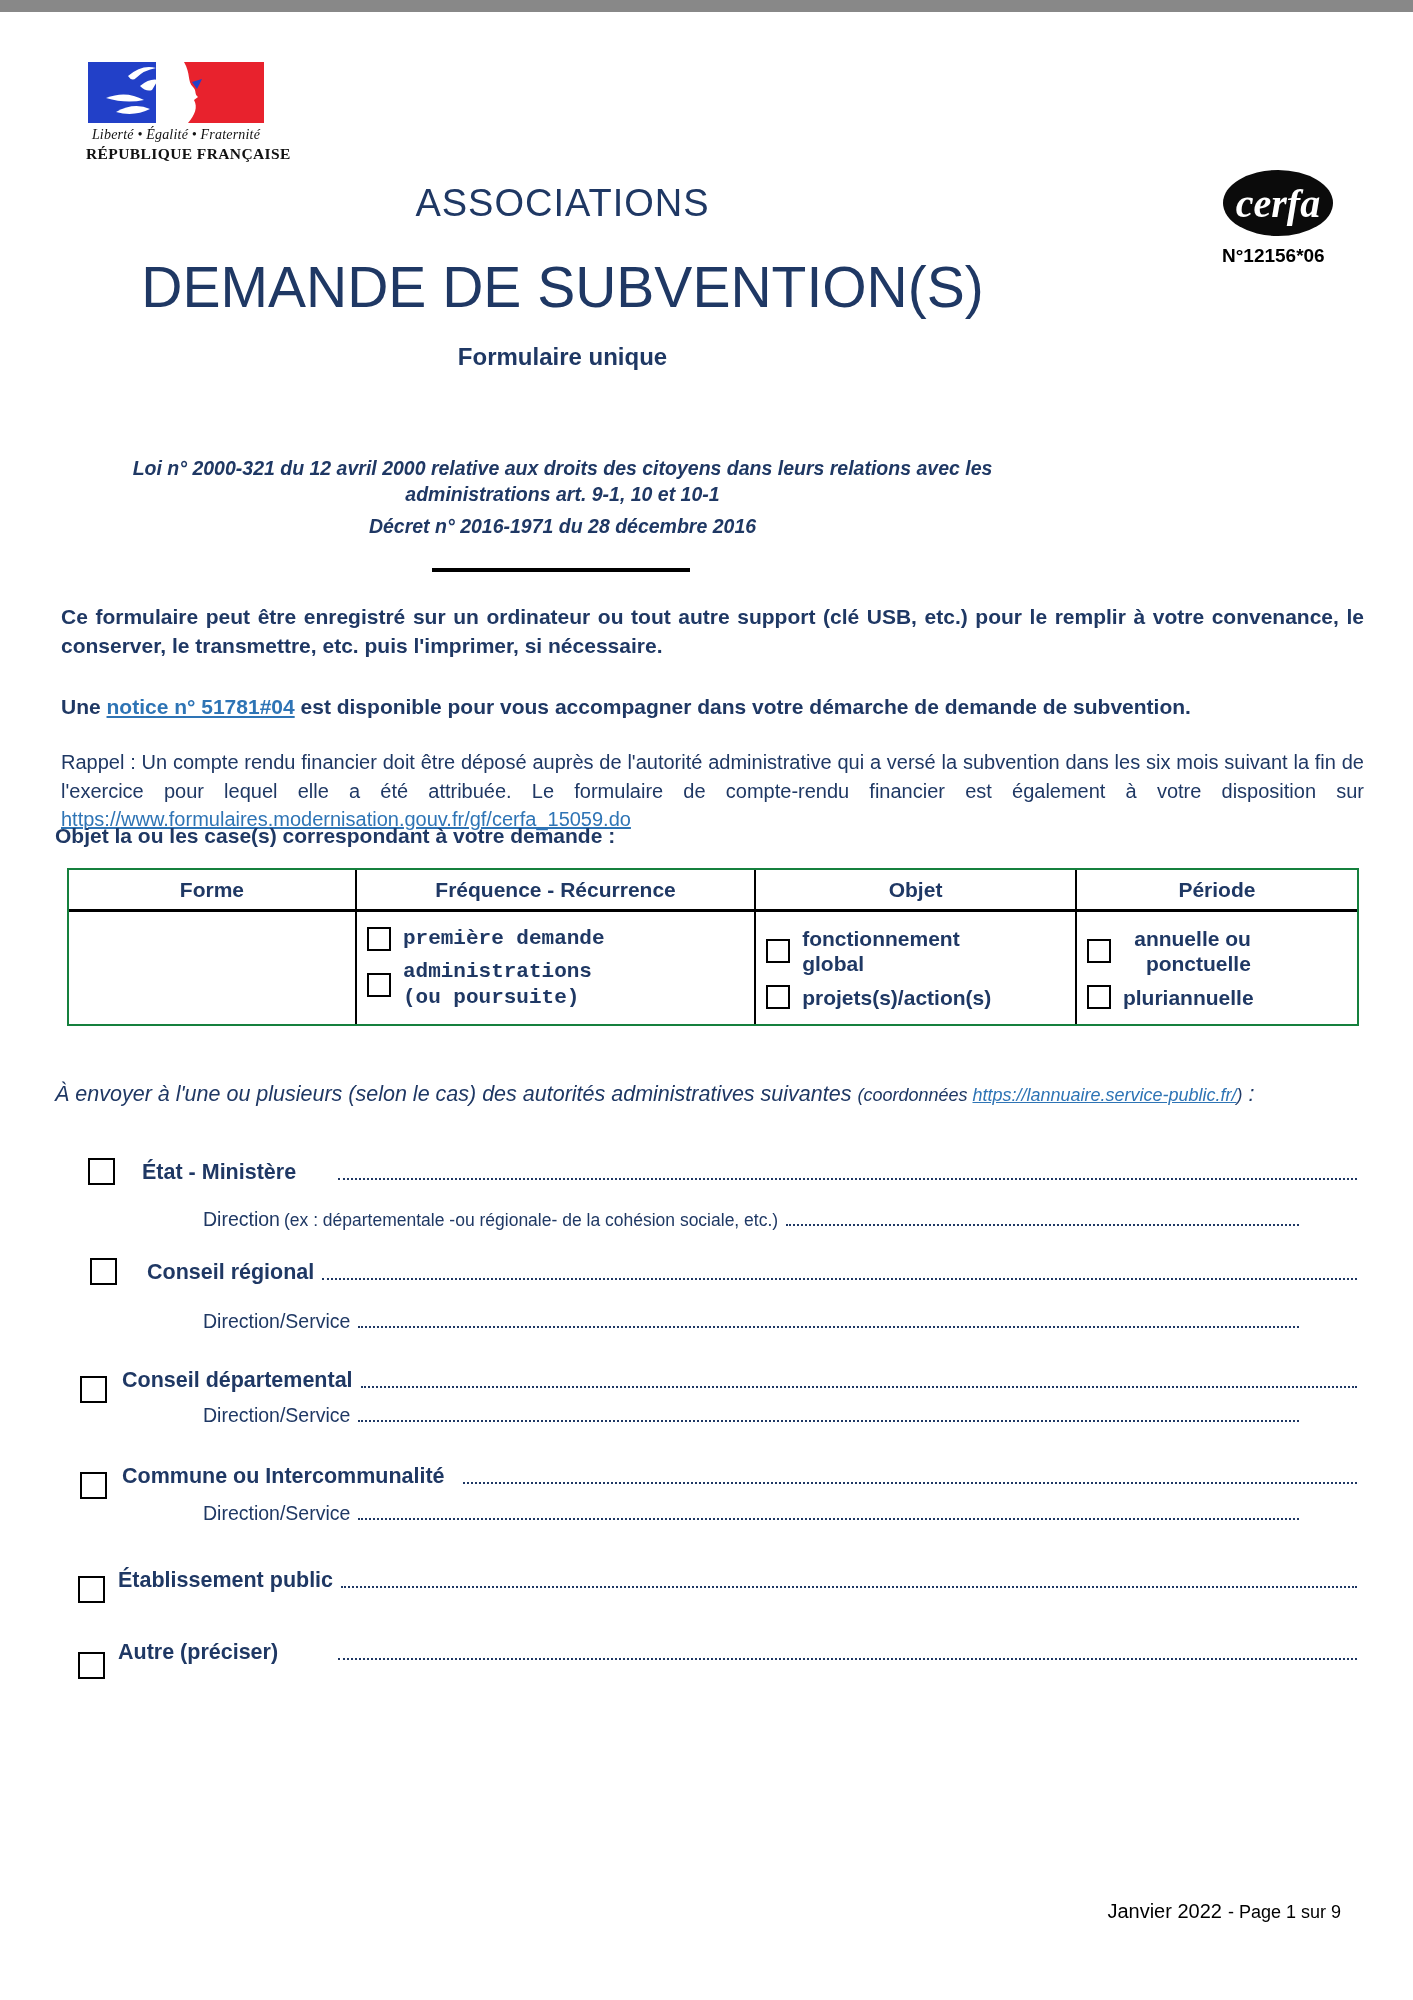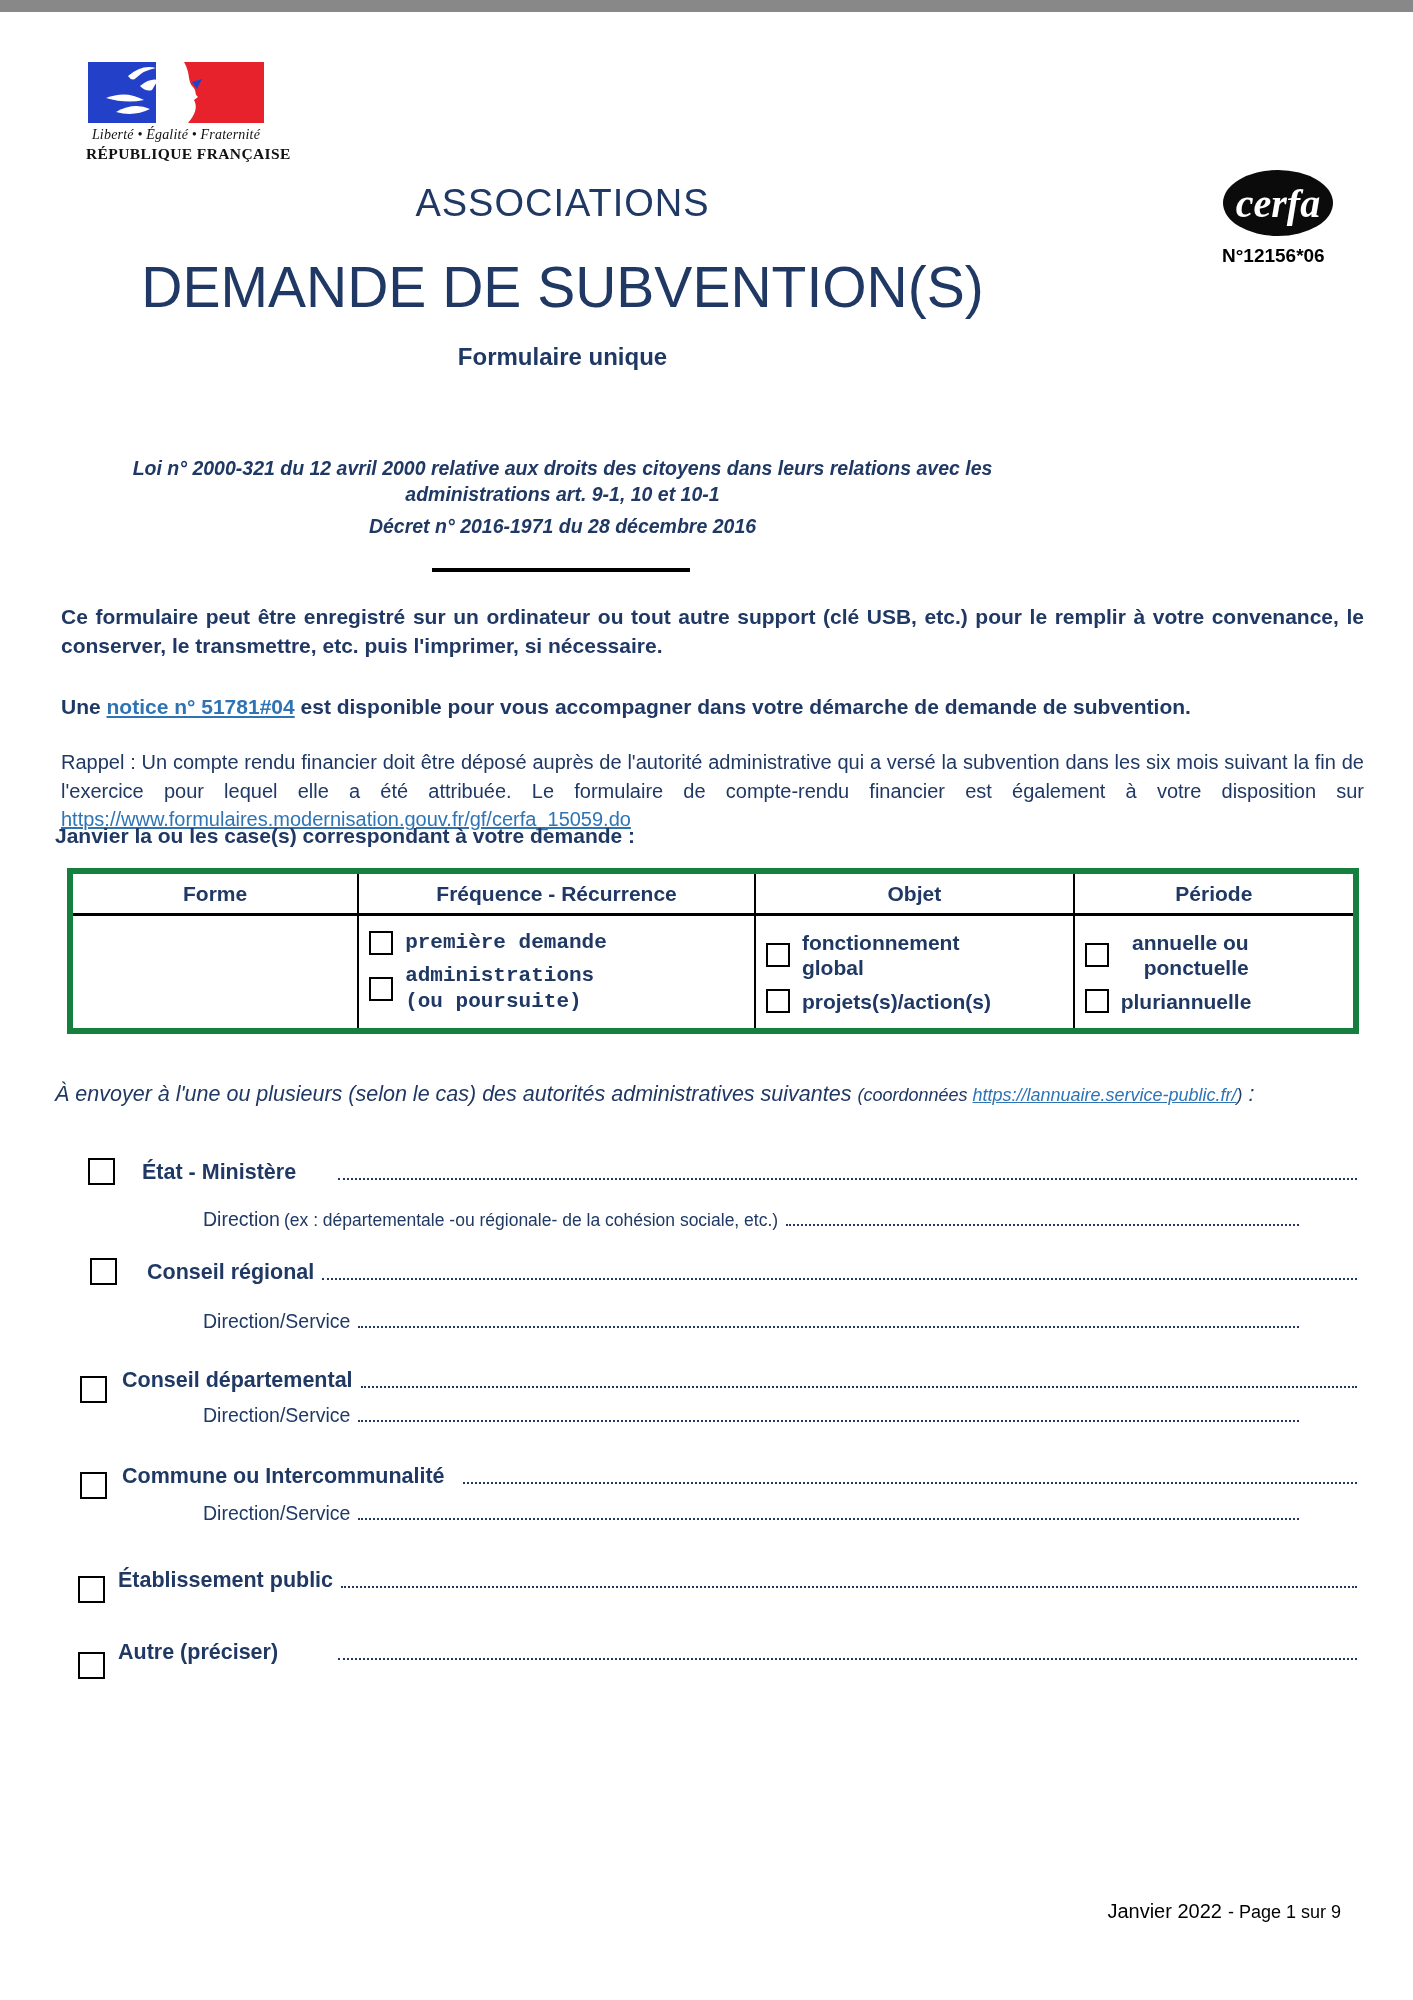--- a/index.html
+++ b/index.html
@@ -33,21 +33,21 @@
   
   .para{position:absolute;left:61px;width:1303px;text-align:justify;}
   .p1{top:591px;font-size:21px;font-weight:bold;line-height:1.38;}
   .p2{top:683px;font-size:21px;font-weight:bold;}
   .rappel{top:736px;font-size:20px;line-height:1.43;}
   a.lnk{color:#2e74b5;text-decoration:underline;cursor:pointer;}
 
   .cocher{position:absolute;left:55px;top:812px;font-size:21px;font-weight:bold;}
 
   
-  .grid{position:absolute;left:67px;top:856px;width:1292px;border:6px solid #15803d;
+  .grid{position:absolute;left:67px;top:856px;width:1292px;border:2px solid #15803d;
         display:flex;box-sizing:border-box;background:#fff;}
   .gcol{box-sizing:border-box;border-left:2px solid #000;}
   .gcol:first-child{border-left:none;}
   .ghead{height:42px;border-bottom:3px solid #000;display:flex;align-items:center;
          justify-content:center;font-size:21px;font-weight:bold;box-sizing:border-box;}
   .gbody{height:112px;box-sizing:border-box;padding:6px 10px;display:flex;
          flex-direction:column;justify-content:space-evenly;}
   .opt{display:flex;align-items:center;}
   .cb{flex:0 0 auto;width:20px;height:20px;border:2px solid #000;background:#fff;margin-right:12px;}
   .opt-label{font-weight:bold;font-size:21px;line-height:1.22;}
@@ -119,21 +119,21 @@
   </div>
 
   <div class="divider"></div>
 
   <div class="para p1">Ce formulaire peut être enregistré sur un ordinateur ou tout autre support (clé USB, etc.) pour le remplir à votre convenance, le conserver, le transmettre, etc. puis l'imprimer, si nécessaire.</div>
 
   <div class="para p2"><span>Une </span><a class="lnk">notice n° 51781#04</a><span> est disponible pour vous accompagner dans votre démarche de demande de subvention.</span></div>
 
   <div class="para rappel"><span>Rappel : Un compte rendu financier doit être déposé auprès de l'autorité administrative qui a versé la subvention dans les six mois suivant la fin de l'exercice pour lequel elle a été attribuée. Le formulaire de compte-rendu financier est également à votre disposition sur </span><a class="lnk">https://www.formulaires.modernisation.gouv.fr/gf/cerfa_15059.do</a></div>
 
-  <div class="cocher">Janvier la ou les case(s) correspondant à votre demande :</div>
+  <div class="cocher">Objet la ou les case(s) correspondant à votre demande :</div>
 
   <div class="grid">
 
     <div class="gcol c0" style="flex:0 0 22.2%;">
       <div class="ghead">Forme</div>
     </div>
 
     <div class="gcol c1" style="flex:0 0 31%;">
       <div class="ghead">Fréquence - Récurrence</div>
       <div class="gbody">

